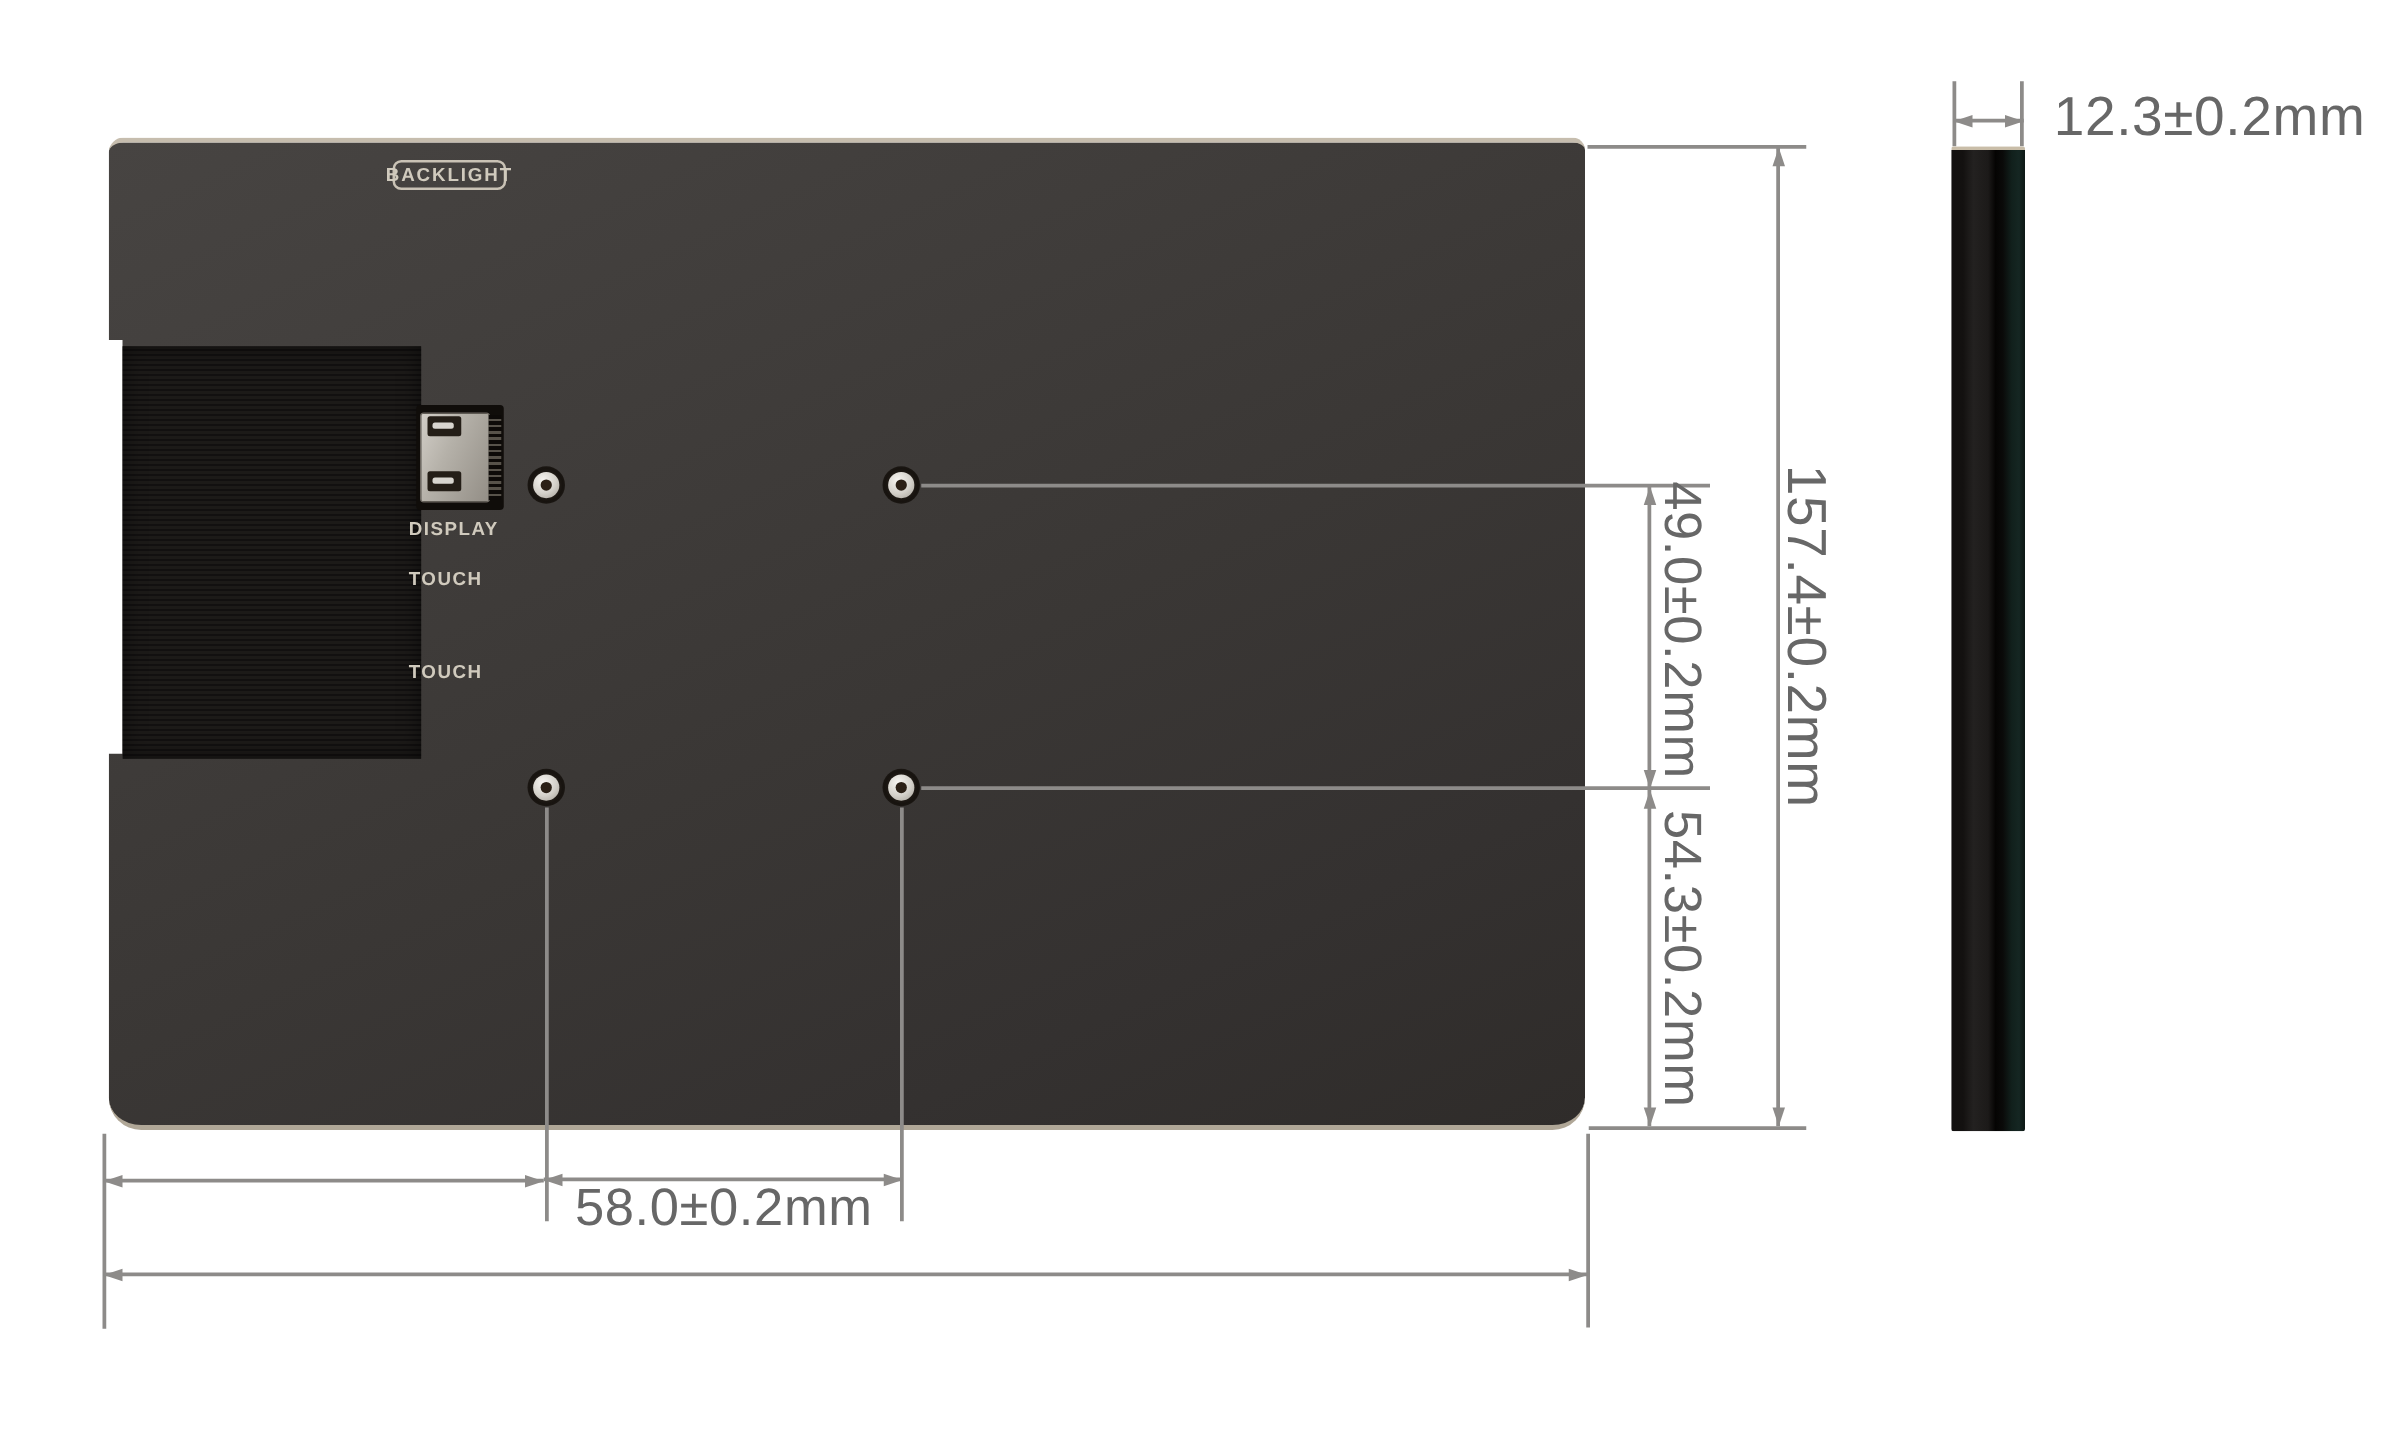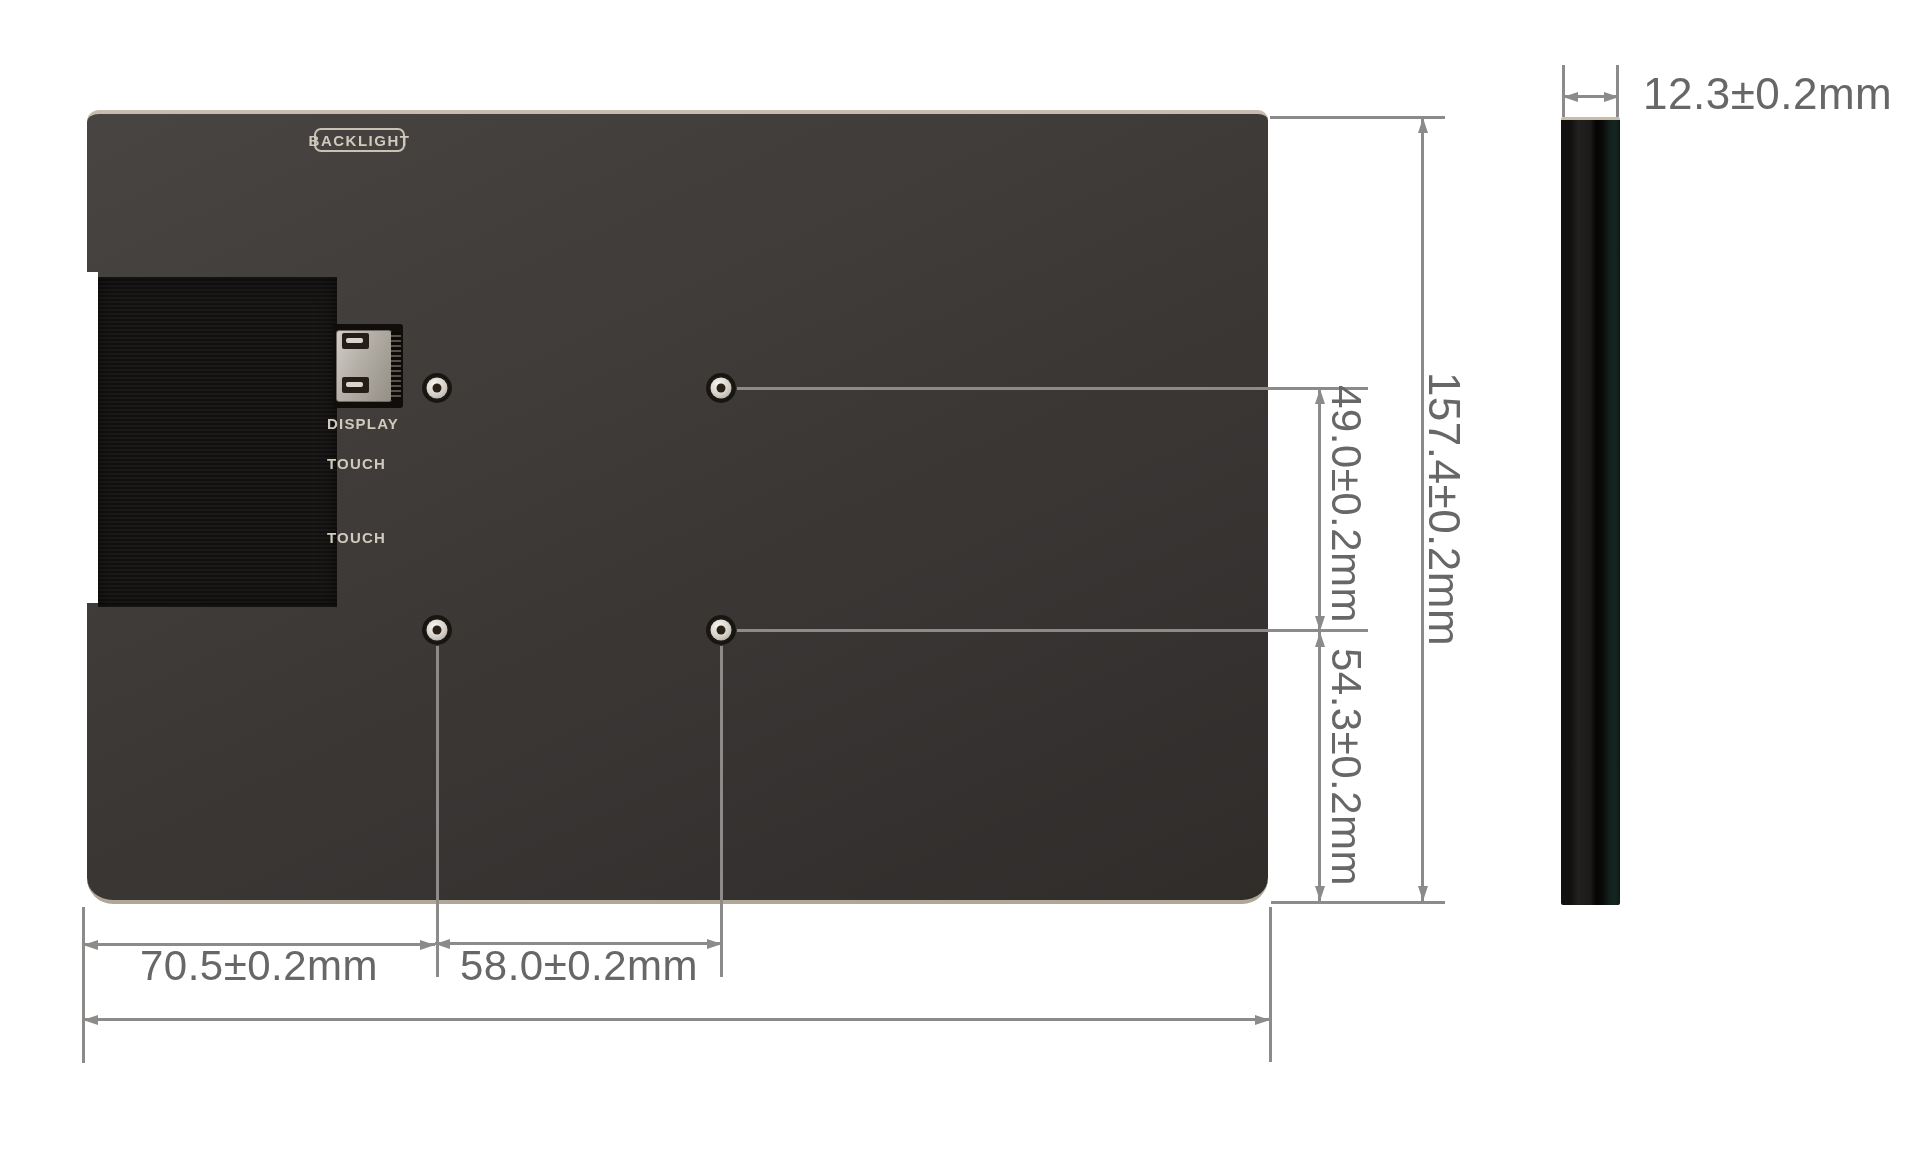--- a/index.html
+++ b/index.html
@@ -160,21 +160,20 @@
   <div class="ext" style="left:1616px;top:65px;width:3px;height:52px;"></div>
 
   <div class="dim-h" style="left:83px;top:943px;width:352px;"></div>
   <div class="dim-h" style="left:435px;top:942px;width:287px;"></div>
   <div class="dim-h" style="left:83px;top:1018px;width:1187px;"></div>
   <div class="dim-v" style="left:1318px;top:389px;height:242px;"></div>
   <div class="dim-v" style="left:1318px;top:632px;height:269px;"></div>
   <div class="dim-v" style="left:1421px;top:118px;height:783px;"></div>
   <div class="dim-h" style="left:1563px;top:95px;width:56px;"></div>
 
-  <div class="dim-label" style="left:259px;top:966px;">70.5±0.2mm</div>
   <div class="dim-label" style="left:579px;top:966px;">58.0±0.2mm</div>
   <div class="dim-label rot" style="left:1346px;top:504px;">49.0±0.2mm</div>
   <div class="dim-label rot" style="left:1346px;top:767px;">54.3±0.2mm</div>
   <div class="dim-label rot" style="left:1444px;top:509px;font-size:44px;">157.4±0.2mm</div>
   <div class="dim-label left-anchor" style="left:1643px;top:94px;font-size:44px;">12.3±0.2mm</div>
 
   <div class="side-view"></div>
 
 </div>
 

